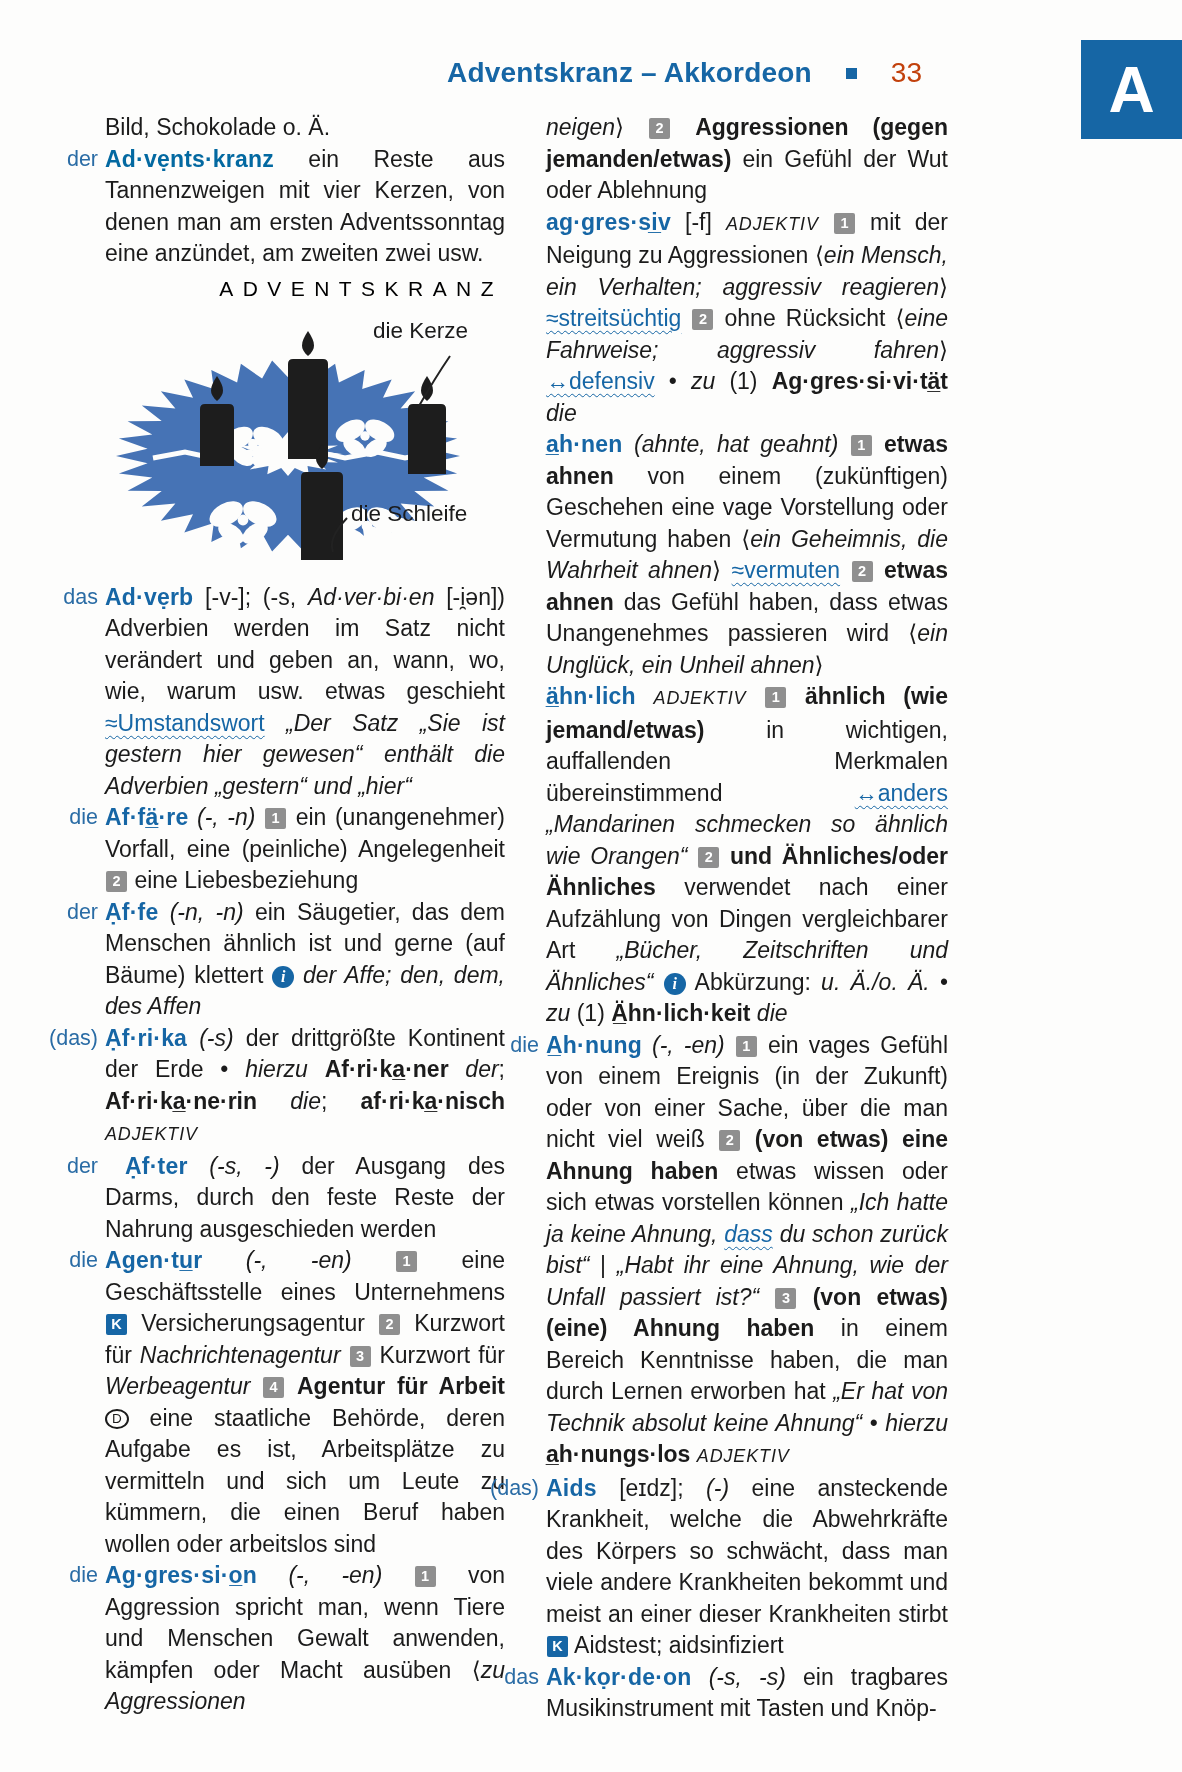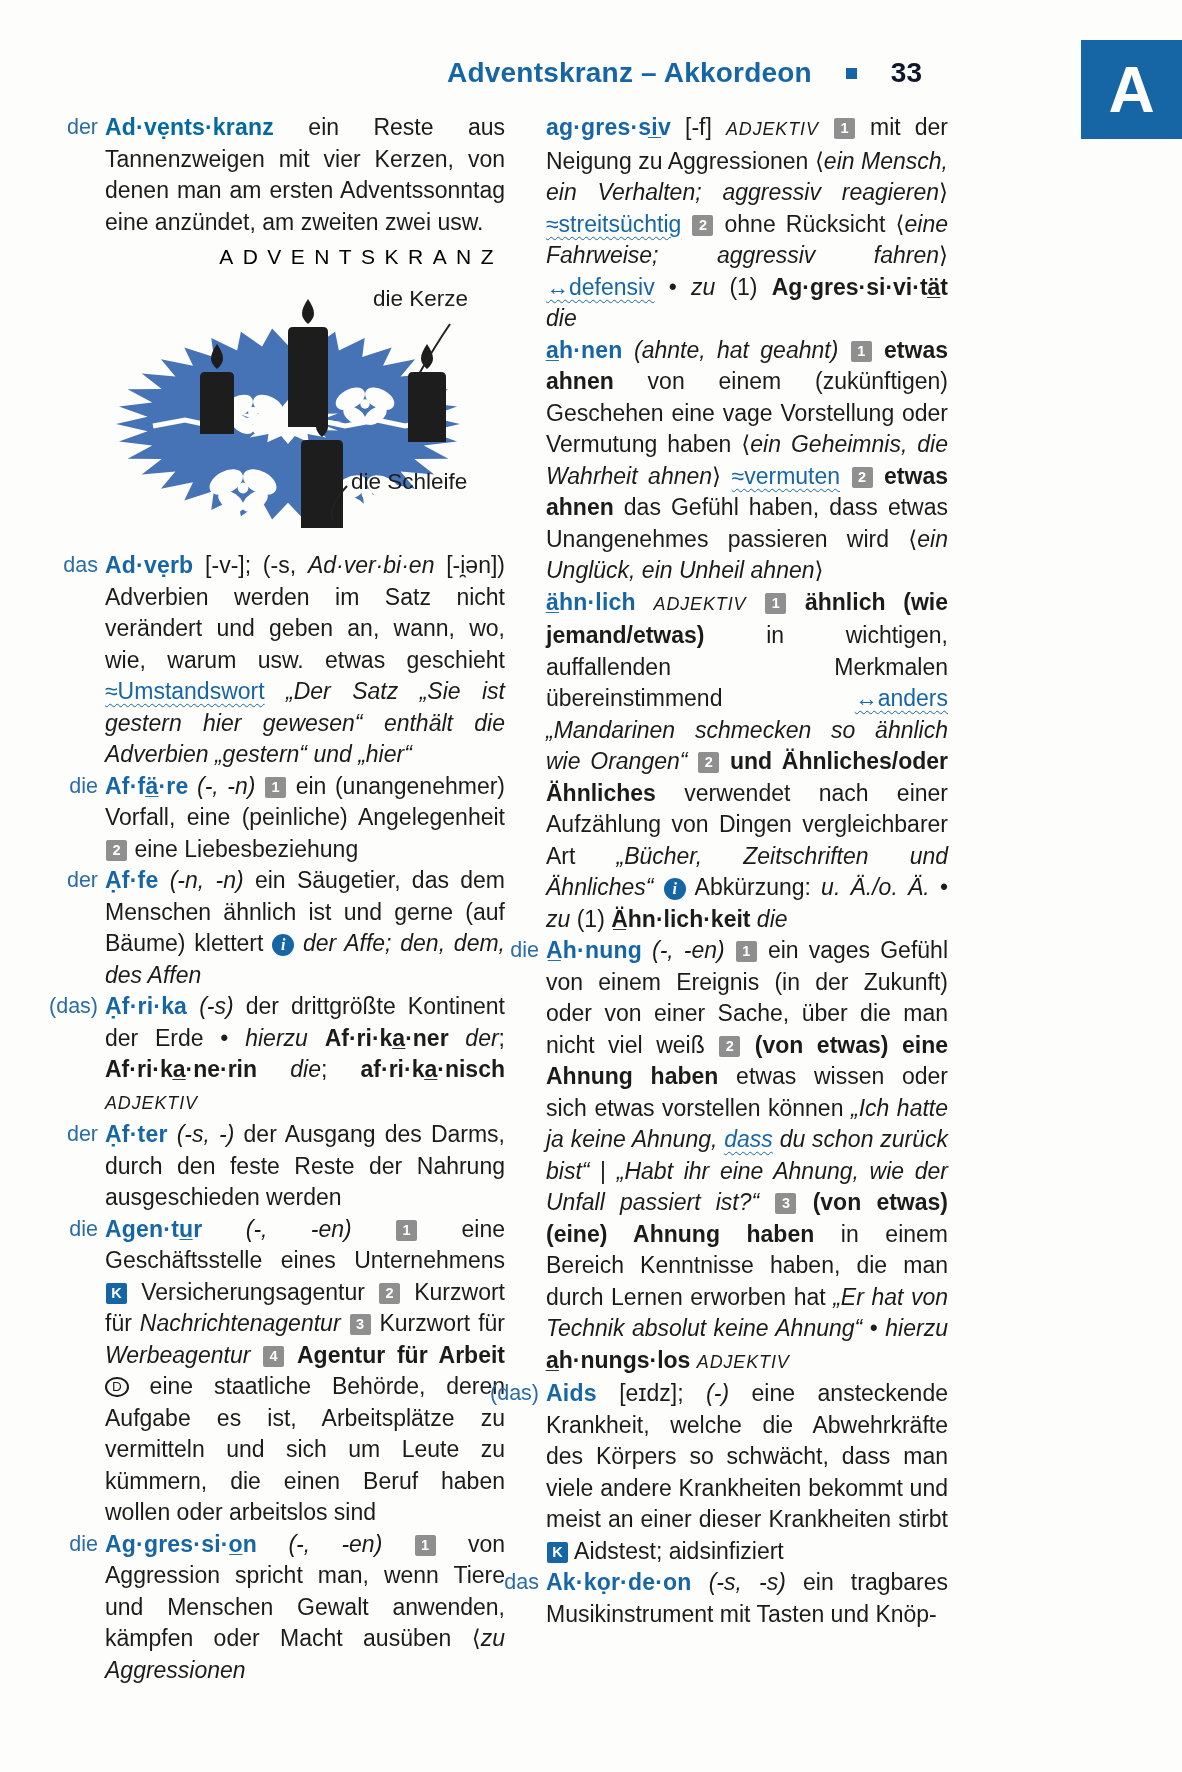--- a/index.html
+++ b/index.html
@@ -10,21 +10,21 @@
     color:#1b1b1b;
     -webkit-font-smoothing:antialiased;
   }
   
   .header-row {
     position:absolute; top:57px; left:0; width:922px;
     display:flex; justify-content:flex-end; align-items:center; gap:34px;
   }
   .header-range { font-size:28px; font-weight:bold; letter-spacing:0.2px; }
   .header-square { width:11px; height:11px; }
-  .header-page { font-size:28px; font-weight:bold; color:#0f172a; }
+  .header-page { font-size:28px; font-weight:normal; color:#c2410c; }
   .letter-tab {
     position:absolute; top:40px; right:0; width:101px; height:99px;
     color:#fff; display:flex; align-items:center; justify-content:center;
     font-size:64px; font-weight:bold;
   }
   
   .col {
     position:absolute; top:112px; font-size:23px; line-height:31.5px;
     text-align:justify; color:#1b1b1b;
   }
@@ -84,20 +84,21 @@
 
   <div class="header-row">
     <span class="header-range" style="color: rgb(22, 102, 165);">Adventskranz – Akkordeon</span>
     <span class="header-square" style="background: rgb(22, 102, 165);"></span>
     <span class="header-page">33</span>
   </div>
   <div class="letter-tab" style="background: rgb(22, 102, 165);">A</div>
 
   <div class="col col-left">
     <div>
+        <p class="entry"><span class="t-plain">Bild, Schokolade o. Ä.</span></p>
         <p class="entry"><span class="article" style="color: rgb(42, 108, 165);">der</span><span class="t-headword" style="color: #0369a1;">Ad·vẹnts·kranz</span><span class="t-plain"> ein Reste aus Tannenzweigen mit vier Kerzen, von denen man am ersten Adventssonntag eine anzündet, am zweiten zwei usw.</span></p>
       </div>
 
     <div class="figure">
       <div class="figure-caption">ADVENTSKRANZ</div>
       <div class="figure-canvas">
         <svg id="wreath-svg" width="400" height="272" viewBox="0 0 400 272">
             <polygon points="355.0,152.0 323.4,159.3 352.1,169.6 318.7,173.5 343.4,186.7 309.3,187.1 329.2,202.5 295.6,199.4 310.1,216.7 278.0,210.2 286.7,228.6 257.2,218.9 259.7,237.9 233.9,225.4 230.1,244.3 208.9,229.4 198.9,247.6 183.0,230.7 167.1,247.6 157.1,229.4 135.9,244.3 132.1,225.4 106.3,237.9 108.8,218.9 79.3,228.6 88.0,210.2 55.9,216.7 70.4,199.4 36.8,202.5 56.7,187.1 22.6,186.7 47.3,173.5 13.9,169.6 42.6,159.3 11.0,152.0 42.6,144.7 13.9,134.4 47.3,130.5 22.6,117.3 56.7,116.9 36.8,101.5 70.4,104.6 55.9,87.3 88.0,93.8 79.3,75.4 108.8,85.1 106.3,66.1 132.1,78.6 135.9,59.7 157.1,74.6 167.1,56.4 183.0,73.3 198.9,56.4 208.9,74.6 230.1,59.7 233.9,78.6 259.7,66.1 257.2,85.1 286.7,75.4 278.0,93.8 310.1,87.3 295.6,104.6 329.2,101.5 309.3,116.9 343.4,117.3 318.7,130.5 352.1,134.4 323.4,144.7" fill="#4673b5"></polygon>
             <polygon points="237.0,150.0 217.4,152.8 232.9,158.4 212.2,157.9 221.2,165.6 202.5,161.9 203.7,170.3 189.8,164.0 183.0,172.0 176.2,164.0 162.3,170.3 163.5,161.9 144.8,165.6 153.8,157.9 133.1,158.4 148.6,152.8 129.0,150.0 148.6,147.2 133.1,141.6 153.8,142.1 144.8,134.4 163.5,138.1 162.3,129.7 176.2,136.0 183.0,128.0 189.8,136.0 203.7,129.7 202.5,138.1 221.2,134.4 212.2,142.1 232.9,141.6 217.4,147.2" fill="#fdfdfc"></polygon>
             <polyline points="48,154 80,148 112,155 144,148 176,154 208,147 240,154 272,148 300,154 320,150" fill="none" stroke="#fdfdfc" stroke-width="5"></polyline>
@@ -143,27 +144,28 @@
         <span class="fig-label label-kerze">die Kerze</span>
         <span class="fig-label label-schleife">die Schleife</span>
       </div>
     </div>
 
     <div>
         <p class="entry"><span class="article" style="color: rgb(42, 108, 165);">das</span><span class="t-headword" style="color: rgb(22, 102, 165);">Ad·vẹrb</span><span class="t-plain"> [-v-]; (-s, </span><span class="t-italic">Ad·ver·bi·en</span><span class="t-plain"> [-i̯ən]) Adverbien werden im Satz nicht verändert und geben an, wann, wo, wie, warum usw. etwas geschieht </span><span class="t-blue" style="color: rgb(22, 102, 165);">≈Umstandswort</span><span class="t-plain"> </span><span class="t-italic">„Der Satz „Sie ist gestern hier gewesen“ enthält die Adverbien „gestern“ und „hier“</span></p>
         <p class="entry"><span class="article" style="color: rgb(42, 108, 165);">die</span><span class="t-headword" style="color: rgb(22, 102, 165);">Af·fä̲·re</span><span class="t-italic"> (-, -n) </span><span class="sense-num" style="background: rgb(143, 143, 143);">1</span><span class="t-plain"> ein (unangenehmer) Vorfall, eine (peinliche) Angelegenheit </span><span class="sense-num" style="background: rgb(143, 143, 143);">2</span><span class="t-plain"> eine Liebesbeziehung</span></p>
         <p class="entry"><span class="article" style="color: rgb(42, 108, 165);">der</span><span class="t-headword" style="color: rgb(22, 102, 165);">Ạf·fe</span><span class="t-italic"> (-n, -n) </span><span class="t-plain">ein Säugetier, das dem Menschen ähnlich ist und gerne (auf Bäume) klettert </span><span class="info-dot" style="background: rgb(22, 102, 165);">i</span><span class="t-plain"> </span><span class="t-italic">der Affe; den, dem, des Affen</span></p>
         <p class="entry"><span class="article" style="color: rgb(42, 108, 165);">(das)</span><span class="t-headword" style="color: rgb(22, 102, 165);">Ạf·ri·ka</span><span class="t-italic"> (-s) </span><span class="t-plain">der drittgrößte Kontinent der Erde • </span><span class="t-italic">hierzu</span><span class="t-plain"> </span><span class="t-bold">Af·ri·ka̲·ner</span><span class="t-italic"> der</span><span class="t-plain">; </span><span class="t-bold">Af·ri·ka̲·ne·rin</span><span class="t-italic"> die</span><span class="t-plain">; </span><span class="t-bold">af·ri·ka̲·nisch</span><span class="t-plain"> </span><span class="t-caps">ADJEKTIV</span></p>
-        <p class="entry"><span class="article" style="color: rgb(42, 108, 165);">der</span><span class="t-headword" style="color: rgb(22, 102, 165);">Ạf·ter</span><span class="t-italic"> (-s, -) </span><span class="t-plain">der Ausgang des Darms, durch den feste Reste der Nahrung ausgeschieden werden</span></p>
+        <p class="entry"><span class="article" style="color: rgb(42, 108, 165);">der</span><span class="t-headword" style="color: rgb(22, 102, 165); margin-left: 20px;">Ạf·ter</span><span class="t-italic"> (-s, -) </span><span class="t-plain">der Ausgang des Darms, durch den feste Reste der Nahrung ausgeschieden werden</span></p>
         <p class="entry"><span class="article" style="color: rgb(42, 108, 165);">die</span><span class="t-headword" style="color: rgb(22, 102, 165);">Agen·tu̲r</span><span class="t-italic"> (-, -en) </span><span class="sense-num" style="background: rgb(143, 143, 143);">1</span><span class="t-plain"> eine Geschäftsstelle eines Unternehmens </span><span class="k-box" style="background: rgb(22, 102, 165);">K</span><span class="t-plain"> Versicherungsagentur </span><span class="sense-num" style="background: rgb(143, 143, 143);">2</span><span class="t-plain"> Kurzwort für </span><span class="t-italic">Nachrichtenagentur</span><span class="t-plain"> </span><span class="sense-num" style="background: rgb(143, 143, 143);">3</span><span class="t-plain"> Kurzwort für </span><span class="t-italic">Werbeagentur</span><span class="t-plain"> </span><span class="sense-num" style="background: rgb(143, 143, 143);">4</span><span class="t-plain"> </span><span class="t-bold">Agentur für Arbeit</span><span class="t-plain"> </span><span class="d-circle">D</span><span class="t-plain"> eine staatliche Behörde, deren Aufgabe es ist, Arbeitsplätze zu vermitteln und sich um Leute zu kümmern, die einen Beruf haben wollen oder arbeitslos sind</span></p>
         <p class="entry"><span class="article" style="color: rgb(42, 108, 165);">die</span><span class="t-headword" style="color: rgb(22, 102, 165);">Ag·gres·si·o̲n</span><span class="t-italic"> (-, -en) </span><span class="sense-num" style="background: rgb(143, 143, 143);">1</span><span class="t-plain"> von Aggression spricht man, wenn Tiere und Menschen Gewalt anwenden, kämpfen oder Macht ausüben ⟨</span><span class="t-italic">zu Aggressionen</span></p>
       </div>
   </div>
 
   <div class="col col-right">
+      <p class="entry"><span class="t-italic">neigen</span><span class="t-plain">⟩ </span><span class="sense-num" style="background: rgb(143, 143, 143);">2</span><span class="t-plain"> </span><span class="t-bold">Aggressionen (gegen jemanden/etwas)</span><span class="t-plain"> ein Gefühl der Wut oder Ablehnung</span></p>
       <p class="entry"><span class="t-headword" style="color: rgb(22, 102, 165);">ag·gres·si̲v</span><span class="t-plain"> [-f] </span><span class="t-caps">ADJEKTIV</span><span class="t-plain"> </span><span class="sense-num" style="background: rgb(143, 143, 143);">1</span><span class="t-plain"> mit der Neigung zu Aggressionen ⟨</span><span class="t-italic">ein Mensch, ein Verhalten; aggressiv reagieren</span><span class="t-plain">⟩ </span><span class="t-blue" style="color: rgb(22, 102, 165);">≈streitsüchtig</span><span class="t-plain"> </span><span class="sense-num" style="background: rgb(143, 143, 143);">2</span><span class="t-plain"> ohne Rücksicht ⟨</span><span class="t-italic">eine Fahrweise; aggressiv fahren</span><span class="t-plain">⟩ </span><span class="t-blue" style="color: rgb(22, 102, 165);">↔defensiv</span><span class="t-plain"> • </span><span class="t-italic">zu</span><span class="t-plain"> (1) </span><span class="t-bold">Ag·gres·si·vi·tä̲t</span><span class="t-italic"> die</span></p>
       <p class="entry"><span class="t-headword" style="color: rgb(22, 102, 165);">a̲h·nen</span><span class="t-italic"> (ahnte, hat geahnt) </span><span class="sense-num" style="background: rgb(143, 143, 143);">1</span><span class="t-plain"> </span><span class="t-bold">etwas ahnen</span><span class="t-plain"> von einem (zukünftigen) Geschehen eine vage Vorstellung oder Vermutung haben ⟨</span><span class="t-italic">ein Geheimnis, die Wahrheit ahnen</span><span class="t-plain">⟩ </span><span class="t-blue" style="color: rgb(22, 102, 165);">≈vermuten</span><span class="t-plain"> </span><span class="sense-num" style="background: rgb(143, 143, 143);">2</span><span class="t-plain"> </span><span class="t-bold">etwas ahnen</span><span class="t-plain"> das Gefühl haben, dass etwas Unangenehmes passieren wird ⟨</span><span class="t-italic">ein Unglück, ein Unheil ahnen</span><span class="t-plain">⟩</span></p>
       <p class="entry"><span class="t-headword" style="color: rgb(22, 102, 165);">ä̲hn·lich</span><span class="t-plain"> </span><span class="t-caps">ADJEKTIV</span><span class="t-plain"> </span><span class="sense-num" style="background: rgb(143, 143, 143);">1</span><span class="t-plain"> </span><span class="t-bold">ähnlich (wie jemand/etwas)</span><span class="t-plain"> in wichtigen, auffallenden Merkmalen übereinstimmend </span><span class="t-blue" style="color: rgb(22, 102, 165);">↔anders</span><span class="t-plain"> </span><span class="t-italic">„Mandarinen schmecken so ähnlich wie Orangen“</span><span class="t-plain"> </span><span class="sense-num" style="background: rgb(143, 143, 143);">2</span><span class="t-plain"> </span><span class="t-bold">und Ähnliches/oder Ähnliches</span><span class="t-plain"> verwendet nach einer Aufzählung von Dingen vergleichbarer Art </span><span class="t-italic">„Bücher, Zeitschriften und Ähnliches“</span><span class="t-plain"> </span><span class="info-dot" style="background: rgb(22, 102, 165);">i</span><span class="t-plain"> Abkürzung: </span><span class="t-italic">u. Ä./o. Ä.</span><span class="t-plain"> • </span><span class="t-italic">zu</span><span class="t-plain"> (1) </span><span class="t-bold">Ä̲hn·lich·keit</span><span class="t-italic"> die</span></p>
       <p class="entry"><span class="article" style="color: rgb(42, 108, 165);">die</span><span class="t-headword" style="color: rgb(22, 102, 165);">A̲h·nung</span><span class="t-italic"> (-, -en) </span><span class="sense-num" style="background: rgb(143, 143, 143);">1</span><span class="t-plain"> ein vages Gefühl von einem Ereignis (in der Zukunft) oder von einer Sache, über die man nicht viel weiß </span><span class="sense-num" style="background: rgb(143, 143, 143);">2</span><span class="t-plain"> </span><span class="t-bold">(von etwas) eine Ahnung haben</span><span class="t-plain"> etwas wissen oder sich etwas vorstellen können </span><span class="t-italic">„Ich hatte ja keine Ahnung, </span><span class="t-italic t-blue" style="color: rgb(22, 102, 165);">dass</span><span class="t-italic"> du schon zurück bist“</span><span class="t-plain"> | </span><span class="t-italic">„Habt ihr eine Ahnung, wie der Unfall passiert ist?“</span><span class="t-plain"> </span><span class="sense-num" style="background: rgb(143, 143, 143);">3</span><span class="t-plain"> </span><span class="t-bold">(von etwas) (eine) Ahnung haben</span><span class="t-plain"> in einem Bereich Kenntnisse haben, die man durch Lernen erworben hat </span><span class="t-italic">„Er hat von Technik absolut keine Ahnung“</span><span class="t-plain"> • </span><span class="t-italic">hierzu</span><span class="t-plain"> </span><span class="t-bold">a̲h·nungs·los</span><span class="t-plain"> </span><span class="t-caps">ADJEKTIV</span></p>
       <p class="entry"><span class="article" style="color: rgb(42, 108, 165);">(das)</span><span class="t-headword" style="color: rgb(22, 102, 165);">Aids</span><span class="t-plain"> [eɪdz]; </span><span class="t-italic">(-)</span><span class="t-plain"> eine ansteckende Krankheit, welche die Abwehrkräfte des Körpers so schwächt, dass man viele andere Krankheiten bekommt und meist an einer dieser Krankheiten stirbt </span><span class="k-box" style="background: rgb(22, 102, 165);">K</span><span class="t-plain"> Aidstest; aidsinfiziert</span></p>
       <p class="entry"><span class="article" style="color: rgb(42, 108, 165);">das</span><span class="t-headword" style="color: rgb(22, 102, 165);">Ak·kọr·de·on</span><span class="t-italic"> (-s, -s) </span><span class="t-plain">ein tragbares Musikinstrument mit Tasten und Knöp-</span></p>
     </div>
 
 </div>
 

